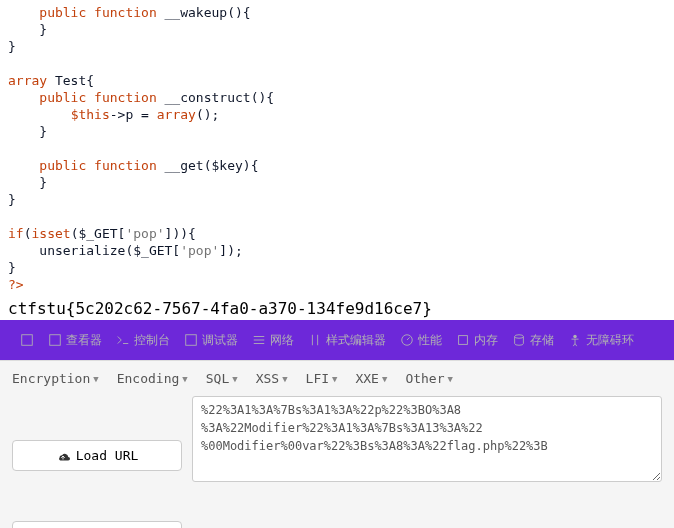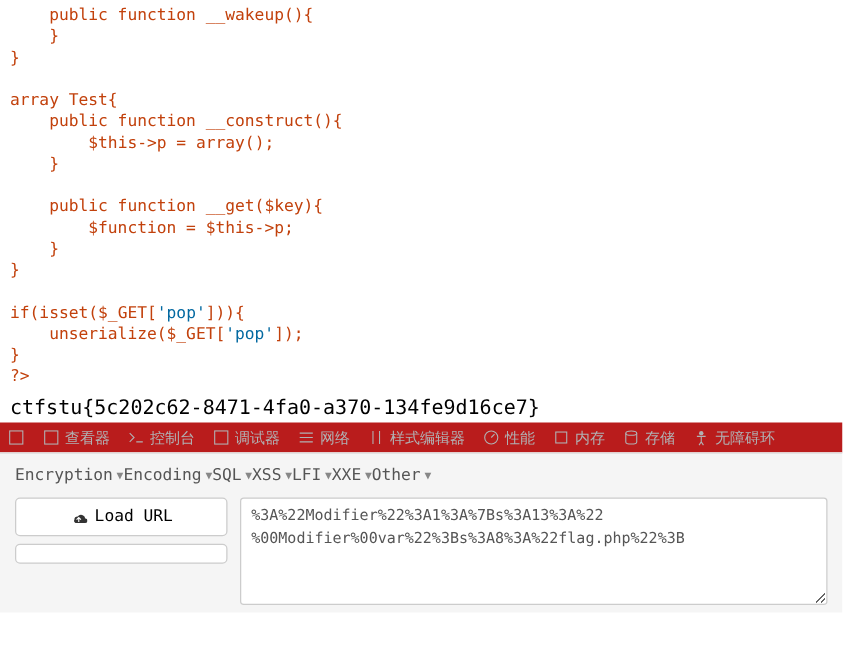--- a/index.html
+++ b/index.html
@@ -1,60 +1,59 @@
 <!DOCTYPE html>
 <html><head>
 <meta charset="utf-8">
 <style>
 *{margin:0;padding:0;box-sizing:border-box;font-family:Consolas,Monaco,monospace;}
 body{background:#fff;width:674px;height:528px;overflow:hidden;}
 .code{padding:4px 8px;font-size:13px;line-height:17px;background:#fff;}
 .line{white-space:pre;}
 .kw{color:#c2410c;}
-.str{color:#0369a1;}
-.plain{color:#c2410c;}
+.str{color:#737373;}
+.plain{color:#0f172a;}
 .flag{font-family:"Times New Roman",serif;font-size:16px;padding:2px 8px;}
-.devtools{background:#b91c1c;height:24px;display:flex;align-items:center;color:#b1b1b3;font-size:12px;font-family:-apple-system,Arial,sans-serif;padding:0 6px;gap:14px;}
+.devtools{background:#6d28d9;height:40px;display:flex;align-items:center;color:#b1b1b3;font-size:12px;font-family:-apple-system,Arial,sans-serif;padding:0 20px;gap:14px;}
 .devtools .tool{display:flex;align-items:center;gap:4px;white-space:nowrap;}
 .devtools svg{width:14px;height:14px;fill:#b1b1b3;}
 .hackbar{background:#f5f5f5;padding:10px 12px 6px;font-family:Arial,sans-serif;font-size:13px;border-top:1px solid #ddd;}
-.menu-row{display:flex;align-items:flex-end;color:#555;margin-bottom:10px;}
+.menu-row{display:flex;gap:18px;align-items:flex-end;color:#555;margin-bottom:10px;}
 .menu-item{display:flex;align-items:center;gap:3px;cursor:pointer;}
 .caret{font-size:9px;color:#888;}
 .main-row{display:flex;gap:10px;}
 .btn-col{display:flex;flex-direction:column;gap:6px;width:170px;}
-.btn{background:#fff;border:1px solid #ccc;border-radius:4px;padding:7px 16px;font-size:13px;display:flex;align-items:center;justify-content:center;gap:6px;cursor:pointer;}
+.btn{background:#fff;border:1px solid #ccc;border-radius:4px;padding:7px 16px;font-size:13px;display:flex;align-items:center;justify-content:center;gap:6px;cursor:pointer;margin-top:44px;}
 .btn svg{width:14px;height:14px;}
 .payload{flex:1;border:1px solid #ccc;border-radius:3px;background:#fff;padding:4px 8px;font-size:12px;color:#555;line-height:18px;height:86px;overflow:auto;resize:both;position:relative;}
 </style>
 </head>
 <body>
 
 <div class="code">
 <div class="line"><span class="plain">    </span><span class="kw">public function</span><span class="plain"> __wakeup(){</span></div>
 <div class="line"><span class="plain">    }</span></div>
 <div class="line"><span class="plain">}</span></div>
 <div class="line">&nbsp;</div>
 <div class="line"><span class="kw">array</span><span class="plain"> Test{</span></div>
 <div class="line"><span class="plain">    </span><span class="kw">public function</span><span class="plain"> __construct(){</span></div>
 <div class="line"><span class="plain">        </span><span class="kw">$this</span><span class="plain">-&gt;p = </span><span class="kw">array</span><span class="plain">();</span></div>
 <div class="line"><span class="plain">    }</span></div>
 <div class="line">&nbsp;</div>
 <div class="line"><span class="plain">    </span><span class="kw">public function</span><span class="plain"> __get($key){</span></div>
-<div class="line"><span class="plain">        $function = </span><span class="kw">$this</span><span class="plain">-&gt;p;</span></div>
 <div class="line"><span class="plain">    }</span></div>
 <div class="line"><span class="plain">}</span></div>
 <div class="line">&nbsp;</div>
 <div class="line"><span class="kw">if</span><span class="plain">(</span><span class="kw">isset</span><span class="plain">($_GET[</span><span class="str">'pop'</span><span class="plain">])){</span></div>
 <div class="line"><span class="plain">    unserialize($_GET[</span><span class="str">'pop'</span><span class="plain">]);</span></div>
 <div class="line"><span class="plain">}</span></div>
 <div class="line"><span class="kw">?&gt;</span></div>
 </div>
 
-<div class="flag"> <span>ctfstu{5c202c62-8471-4fa0-a370-134fe9d16ce7}</span></div>
+<div class="flag"> <span>ctfstu{5c202c62-7567-4fa0-a370-134fe9d16ce7}</span></div>
 
 <div class="devtools">
   <span class="tool">
       <svg viewBox="0 0 16 16">
         <rect x="2" y="2" width="12" height="12" fill="none" stroke="#b1b1b3"></rect>
       </svg>
     </span>
   <span class="tool">
       <svg viewBox="0 0 16 16">
         <rect x="2" y="2" width="12" height="12" fill="none" stroke="#b1b1b3"></rect>
@@ -150,18 +149,19 @@
       <div class="btn">
           <svg viewBox="0 0 16 16">
             <path d="M4 10a3 3 0 013-3 4 4 0 017 2 2 2 0 010 4H5a2 2 0 01-1-3z" fill="#333"></path>
             <path d="M8 8v4M6 10l2-2 2 2" stroke="#fff" fill="none"></path>
           </svg>
           <span>Load URL</span>
         </div>
       <div class="btn"></div>
     </div>
     <div class="payload">
+      <div>%22%3A1%3A%7Bs%3A1%3A%22p%22%3BO%3A8</div>
       <div>%3A%22Modifier%22%3A1%3A%7Bs%3A13%3A%22</div>
       <div>%00Modifier%00var%22%3Bs%3A8%3A%22flag.php%22%3B</div>
     </div>
   </div>
 
 </div>
 
 </body></html>

